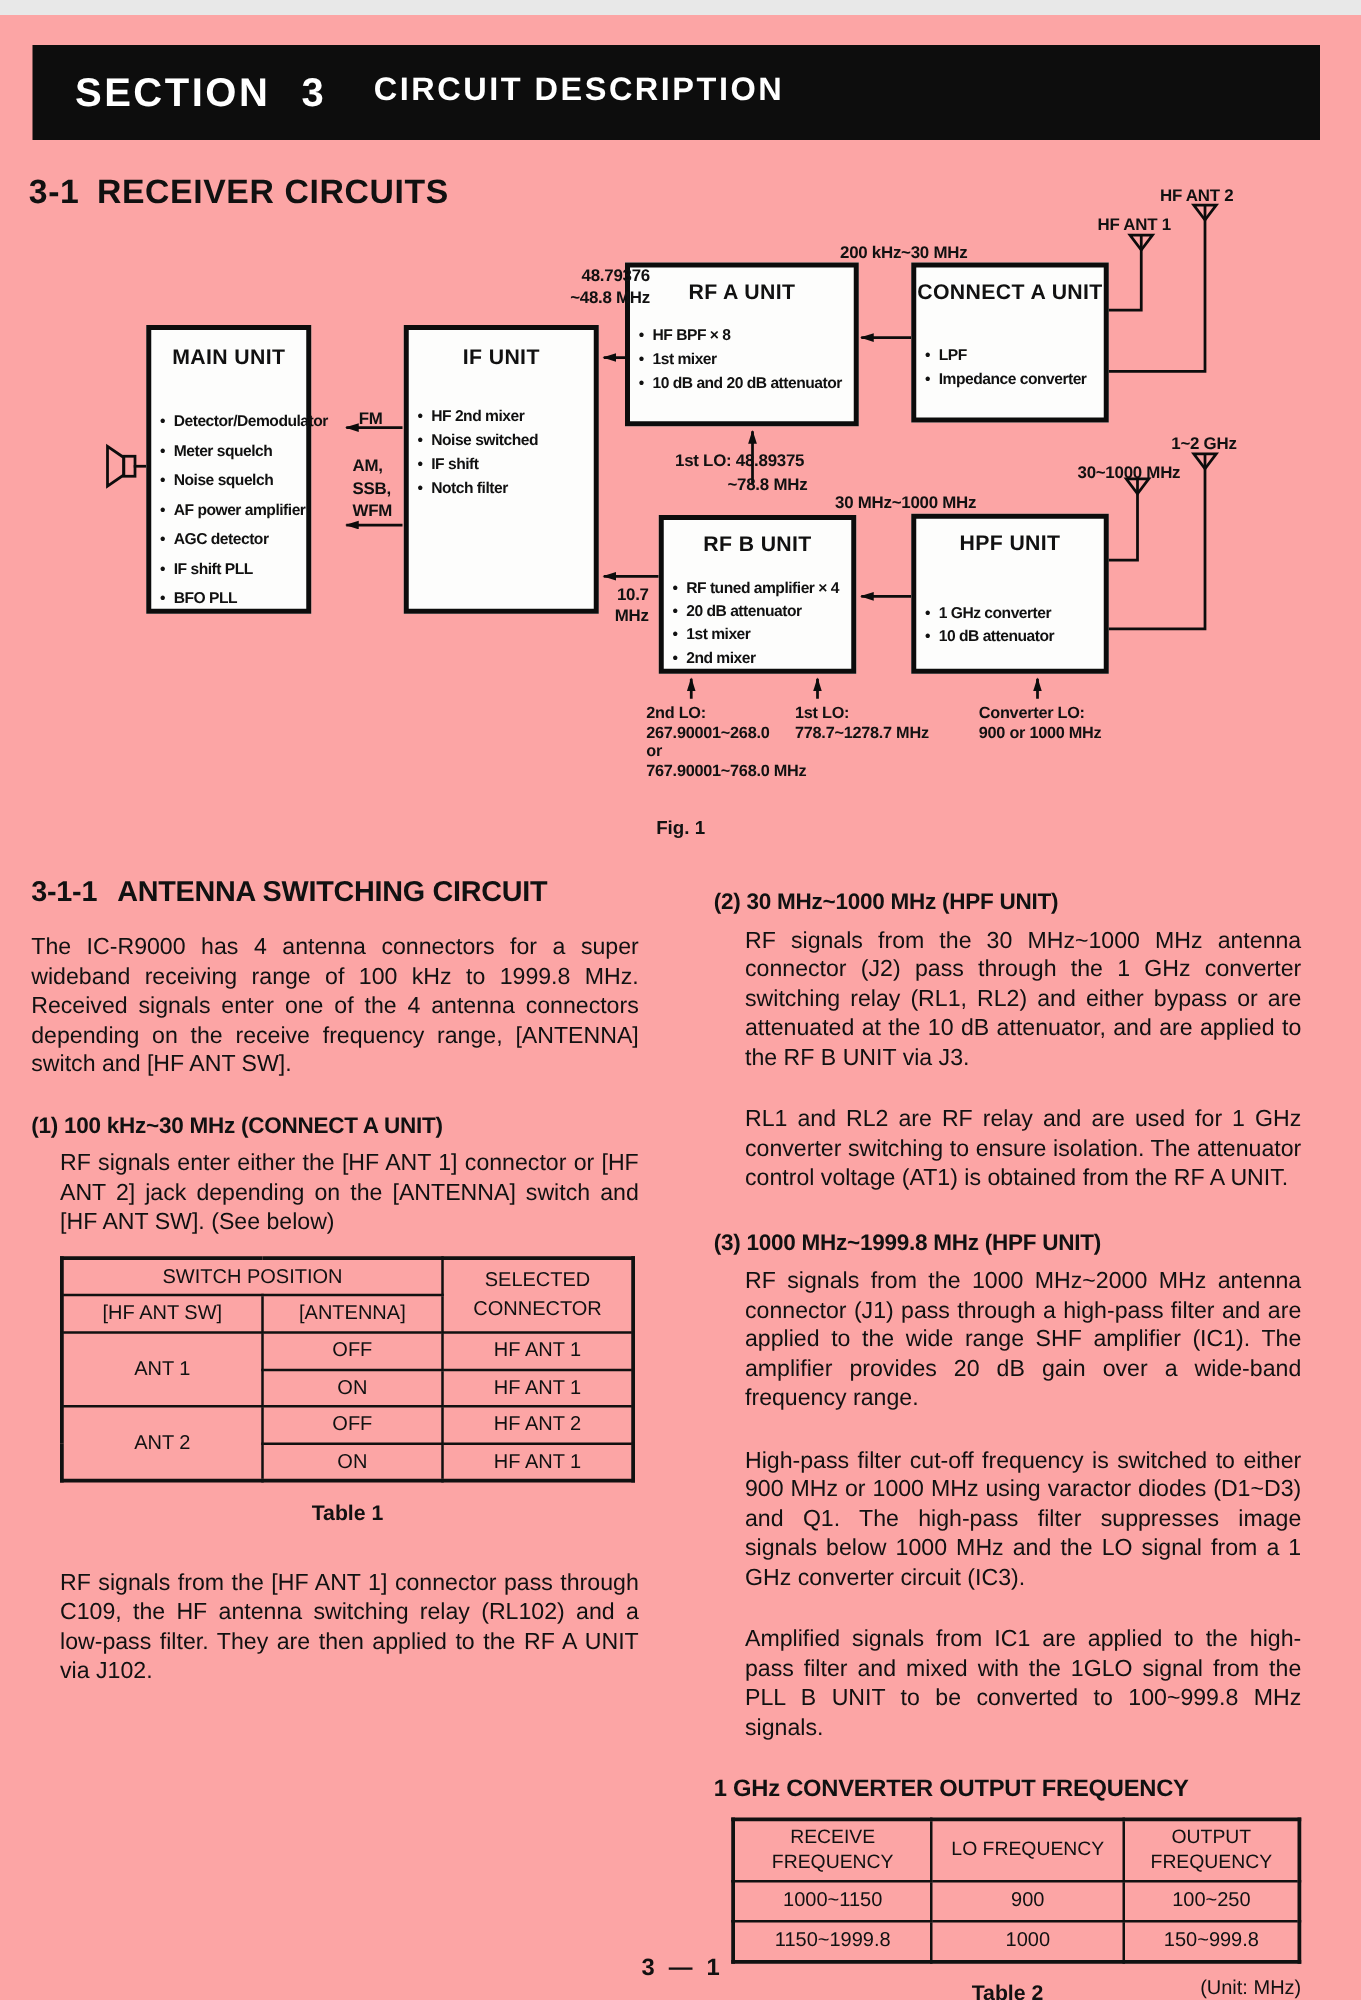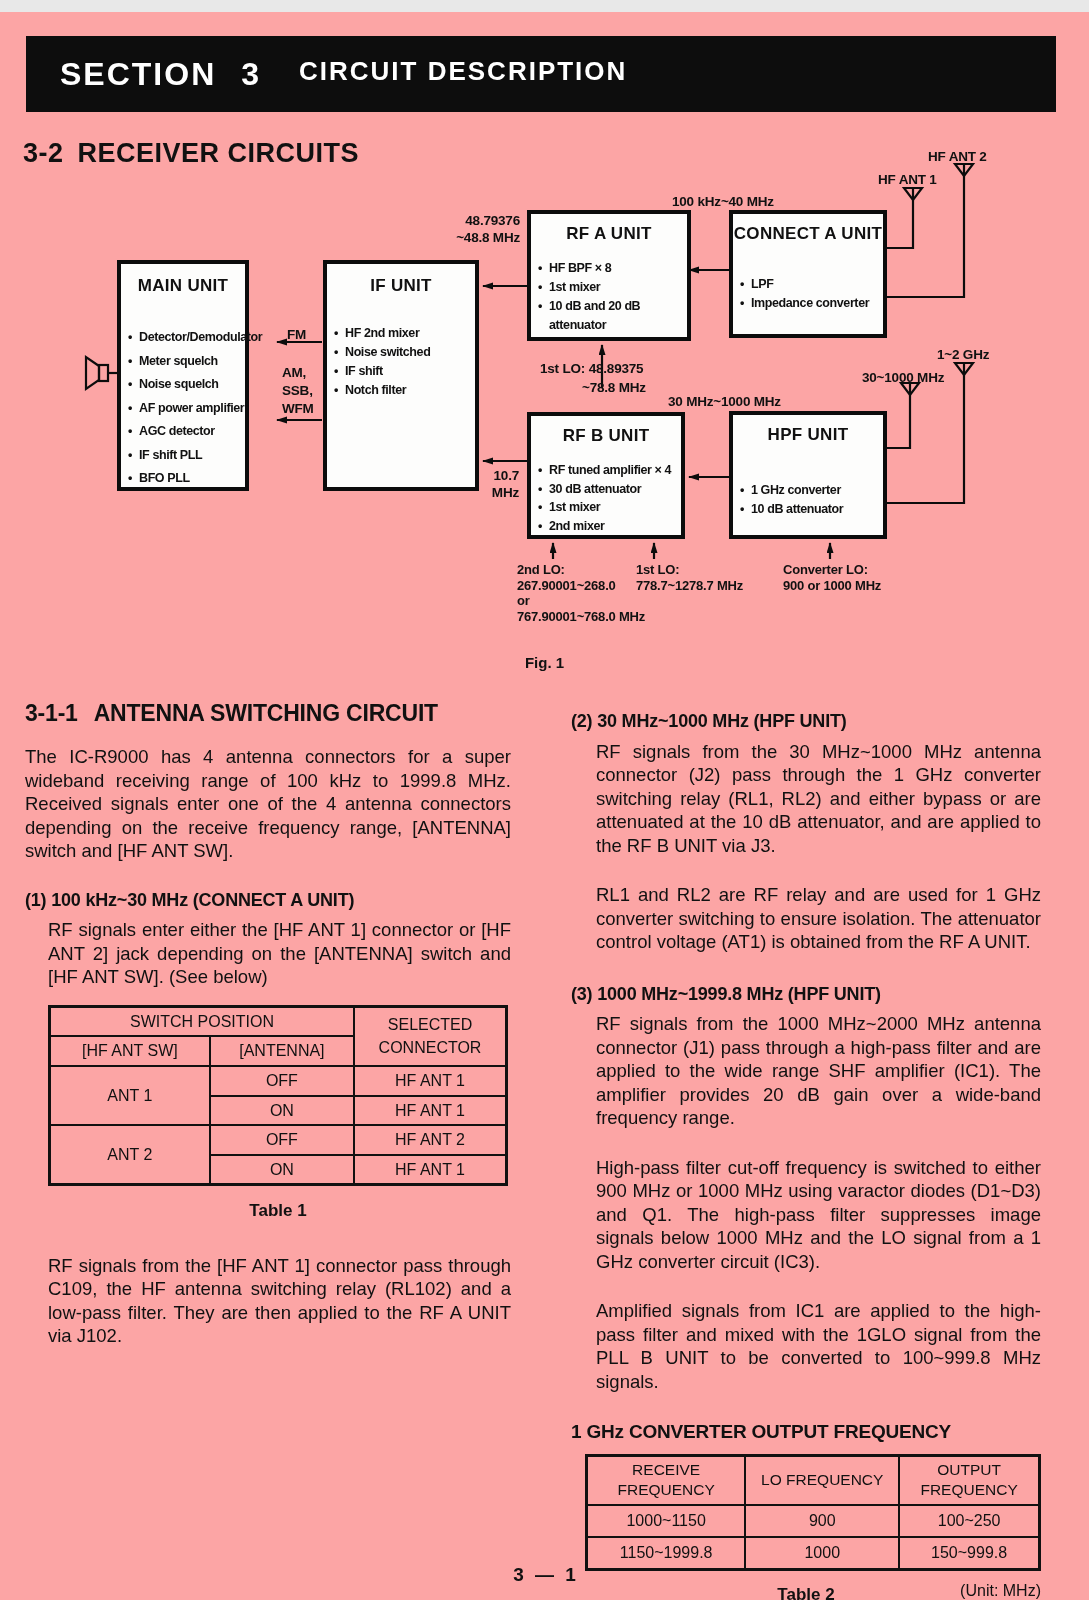--- a/index.html
+++ b/index.html
@@ -82,21 +82,21 @@
 </head>
 <body>
 
 <div class="page">
 
   <div class="header-bar">
     <span class="sec">SECTION 3</span>
     <span class="ttl">CIRCUIT DESCRIPTION</span>
   </div>
   <div class="page-title">
-    <span class="num">3-2</span><span>RECEIVER CIRCUITS</span>
+    <span class="num">3-1</span><span>RECEIVER CIRCUITS</span>
   </div>
 
   <div class="diagram">
     <svg width="1089" height="555" viewBox="0 0 1089 555">
       <defs>
         <marker id="arr" markerWidth="12" markerHeight="10" refX="10" refY="3.5" orient="auto" markerUnits="userSpaceOnUse">
           <path d="M0,0 L11,3.5 L0,7 Z" fill="#0c0c0c"></path>
         </marker>
       </defs>
       <g stroke="#0c0c0c" stroke-width="2.2" fill="none">
@@ -156,60 +156,60 @@
     <div class="unit u-if" style="left:323px;top:128px;width:156px;height:231px">
       <div class="unit-title">IF UNIT</div>
       <div class="unit-items">
         <div class="unit-item nw"><span>HF 2nd mixer</span></div>
         <div class="unit-item nw"><span>Noise switched</span></div>
         <div class="unit-item nw"><span>IF shift</span></div>
         <div class="unit-item nw"><span>Notch filter</span></div>
       </div>
     </div>
 
-    <div class="unit u-rfa" style="left:527px;top:78px;width:164px;height:131px">
+    <div class="unit u-rfa" style="left:500px;top:78px;width:187px;height:131px">
       <div class="unit-title">RF A UNIT</div>
       <div class="unit-items">
         <div class="unit-item nw"><span>HF BPF × 8</span></div>
         <div class="unit-item nw"><span>1st mixer</span></div>
         <div class="unit-item"><span>10 dB and 20 dB attenuator</span></div>
       </div>
     </div>
 
     <div class="unit u-connect" style="left:729px;top:78px;width:158px;height:128px">
       <div class="unit-title">CONNECT A UNIT</div>
       <div class="unit-items">
         <div class="unit-item nw"><span>LPF</span></div>
         <div class="unit-item nw"><span>Impedance converter</span></div>
       </div>
     </div>
 
     <div class="unit u-rfb" style="left:527px;top:280px;width:158px;height:127px">
       <div class="unit-title">RF B UNIT</div>
       <div class="unit-items">
         <div class="unit-item nw"><span>RF tuned amplifier × 4</span></div>
-        <div class="unit-item nw"><span>30 dB attenuator</span></div>
+        <div class="unit-item nw"><span>20 dB attenuator</span></div>
         <div class="unit-item nw"><span>1st mixer</span></div>
         <div class="unit-item nw"><span>2nd mixer</span></div>
       </div>
     </div>
 
     <div class="unit u-hpf" style="left:729px;top:279px;width:158px;height:128px">
       <div class="unit-title">HPF UNIT</div>
       <div class="unit-items">
         <div class="unit-item nw"><span>1 GHz converter</span></div>
         <div class="unit-item nw"><span>10 dB attenuator</span></div>
       </div>
     </div>
 
     <div class="dlbl r" style="left:423px;top:80px;width:97px">
       <div>48.79376</div>
       <div>~48.8 MHz</div>
     </div>
-    <div class="dlbl" style="left:672px;top:61px">100 kHz~40 MHz</div>
+    <div class="dlbl" style="left:672px;top:61px">200 kHz~30 MHz</div>
     <div class="dlbl" style="left:878px;top:39px">HF ANT 1</div>
     <div class="dlbl" style="left:928px;top:16px">HF ANT 2</div>
     <div class="dlbl" style="left:540px;top:227px;line-height:19px">
       <div>1st LO: 48.89375</div>
       <div style="padding-left:42px">~78.8 MHz</div>
     </div>
     <div class="dlbl" style="left:287px;top:194px">FM</div>
     <div class="dlbl" style="left:282px;top:232px;line-height:18px">
       <div>AM,</div>
       <div>SSB,</div>

